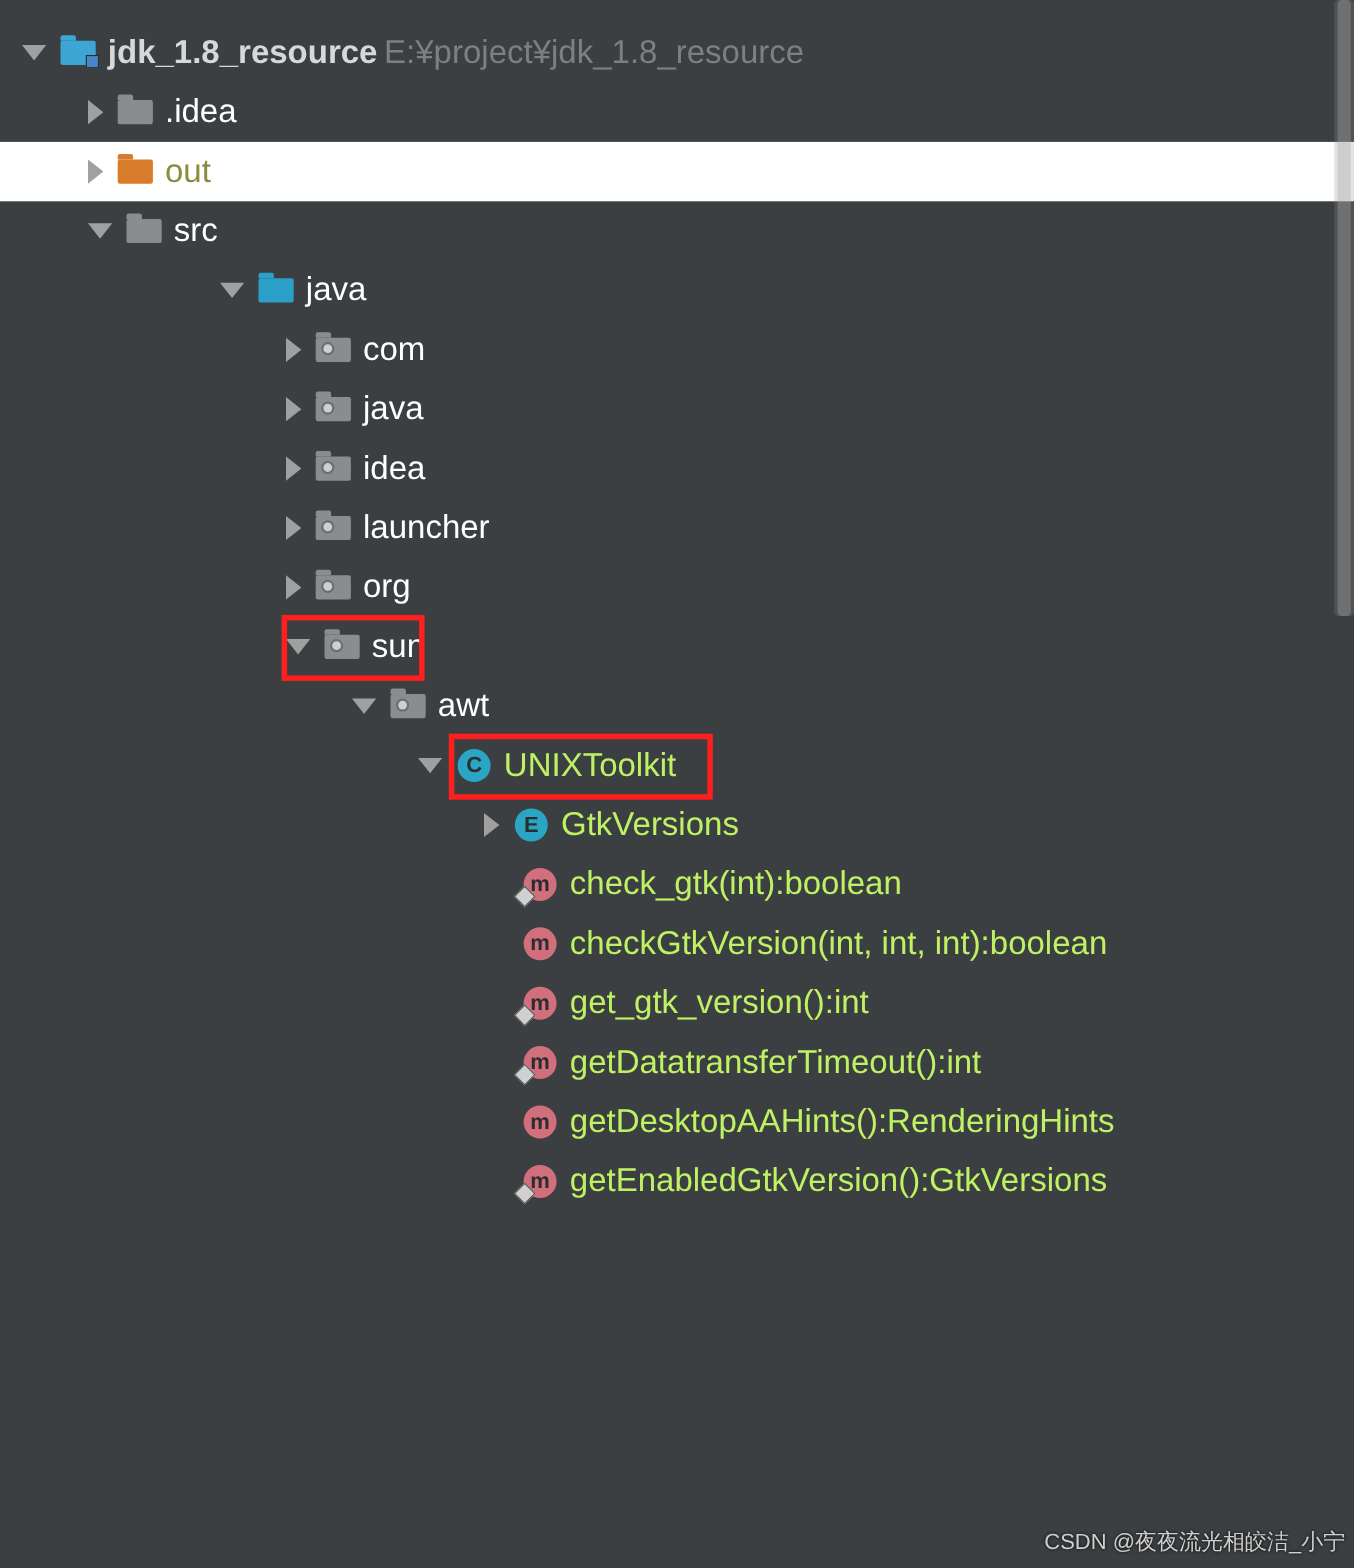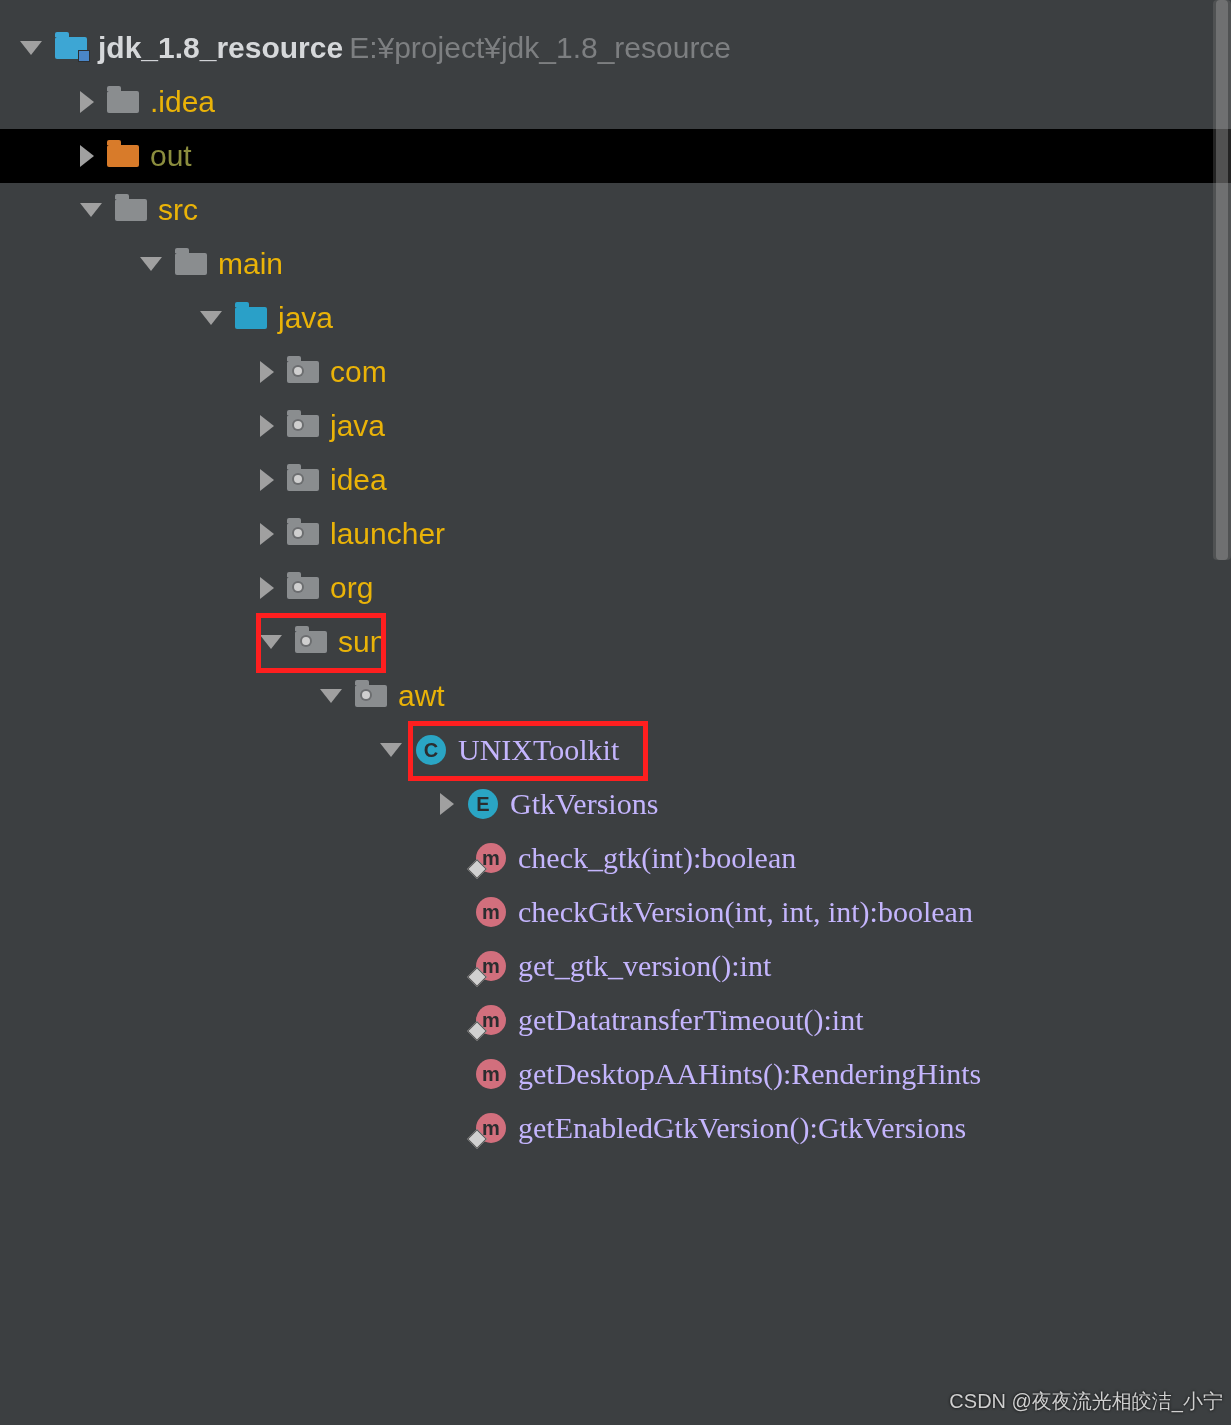--- a/index.html
+++ b/index.html
@@ -19,21 +19,21 @@
     user-select: none;
   }
   .row {
     display: flex;
     align-items: center;
     height: 54px;
     white-space: nowrap;
     position: relative;
   }
   .row.selected {
-    background: #000000;
+    background: #ffffff;
   }
   .indent { display: inline-block; flex: 0 0 auto; }
   .arrow {
     width: 0; height: 0;
     display: inline-block;
     margin-right: 12px;
     flex: 0 0 auto;
   }
   .arrow.down {
     border-left: 11px solid transparent;
@@ -60,25 +60,25 @@
   .folder-pkg .folder-body { background:#8a8d8f; }
   .folder-pkg .folder-body::after { content:""; position:absolute; left:7px; top:6px; width:8px; height:8px; border-radius:50%; background:#cfcfcf; box-shadow:0 0 0 2px #6c6e70;}
   
   
   .badge { width:30px; height:30px; border-radius:50%; display:flex; align-items:center; justify-content:center; font-weight:bold; font-size:20px; color:#2b2d2f; font-family: Arial, sans-serif;}
   .badge.c { background:#2aa5c4; }
   .badge.e { background:#2aa5c4; }
   .badge.m { background:#d26f7d; }
   .overridable::after { content:""; position:absolute; left:-4px; bottom:-4px; width:12px; height:12px; background:#d0d0d0; transform:rotate(45deg); border:1px solid #555;}
   
-  .label { color:#eab308; }
+  .label { color:#ffffff; }
   .label.bold { font-weight:600; color:#d6d8da; }
   .label.path { color:#7d7f81; margin-left:6px; }
   .label.excluded { color:#8b8d3e; }
-  .label.err { color:#c4b5fd;font-family:Liberation Serif, serif; }
+  .label.err { color:#bef264; }
   
   .redbox { position:absolute; border:5px solid #ff1f1f; pointer-events:none; }
   
   .scrollbar { position:absolute; top:0; right:0; width:18px; height:560px; background:rgba(140,140,140,.25); border-radius:4px;}
   .scrollbar::after{content:"";position:absolute;top:0;left:3px;right:3px;height:560px;background:rgba(170,170,170,.35);border-radius:4px;}
   
   .watermark { position:absolute; right:8px; bottom:10px; color:#cfcfcf; font-size:20px; text-shadow:0 0 3px #000; }
 </style>
 </head>
 <body>
@@ -115,28 +115,20 @@
 
   <div class="row">
     <span class="indent" style="width:80px"></span>
     <span class="arrow down"></span>
     <span class="ic folder-gray">
         <span class="folder-body"></span>
       </span>
     <span class="label">src</span>
   </div>
 
-  <div class="row">
-    <span class="indent" style="width:140px"></span>
-    <span class="arrow down"></span>
-    <span class="ic folder-gray">
-        <span class="folder-body"></span>
-      </span>
-    <span class="label">main</span>
-  </div>
 
   <div class="row">
     <span class="indent" style="width:200px"></span>
     <span class="arrow down"></span>
     <span class="ic folder-blue">
         <span class="folder-body"></span>
       </span>
     <span class="label">java</span>
   </div>
 

